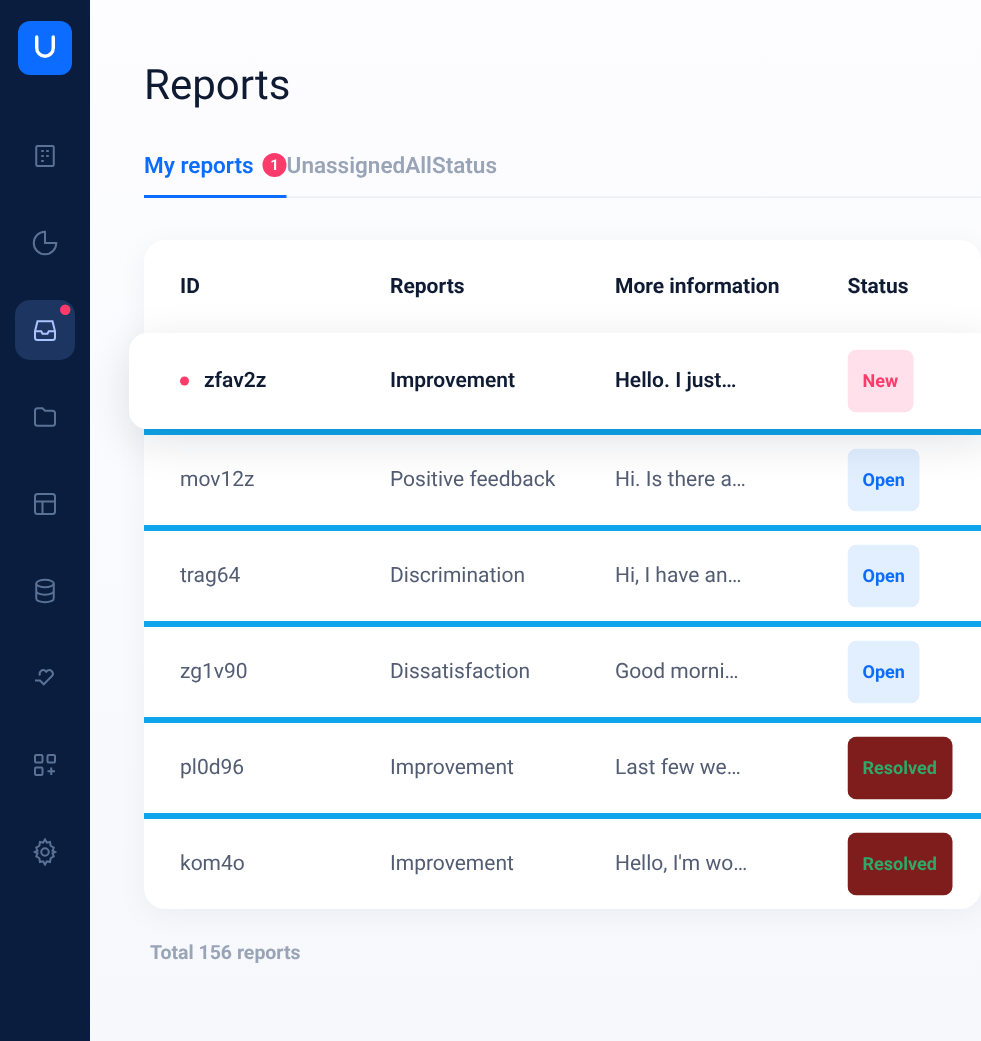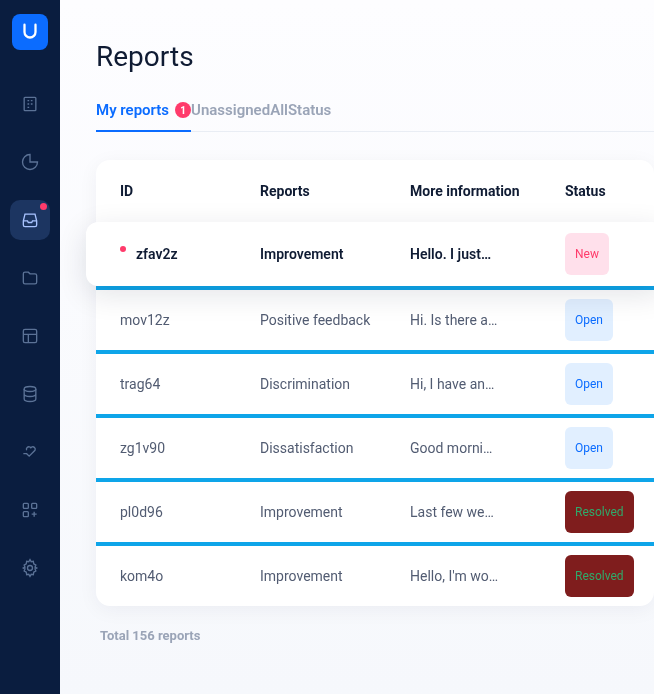--- a/index.html
+++ b/index.html
@@ -143,33 +143,33 @@
   z-index: 2;
 }
 .td {
   font-size: 14px;
   color: #525c72;
   white-space: nowrap;
   overflow: hidden;
   text-overflow: ellipsis;
 }
 .trow.highlight .td { font-weight: 600; color: #0f1b33; }
-.id-cell { display: flex; align-items: flex-start; gap: 10px; }
+.id-cell { display: flex; align-items: center; gap: 10px; }
 .id-dot {
   width: 6px;
   height: 6px;
   background: #ff3b6b;
   border-radius: 50%;
 }
 .status-badge {
   display: inline-flex;
   padding: 14px 10px;
   border-radius: 6px;
   font-size: 12px;
-  font-weight: 400;
+  font-weight: 700;
 }
 .status-new { background: #ffe0eb; color: #ff3b6b; }
 .status-open { background: #e1efff; color: #0b6cff; }
 .status-resolved { background: #7f1d1d; color: #2fa96a; }
 .total {
   font-size: 13px;
   font-weight: 700;
   color: #9aa4b7;
   margin-top: 22px;
   padding-left: 4px;

